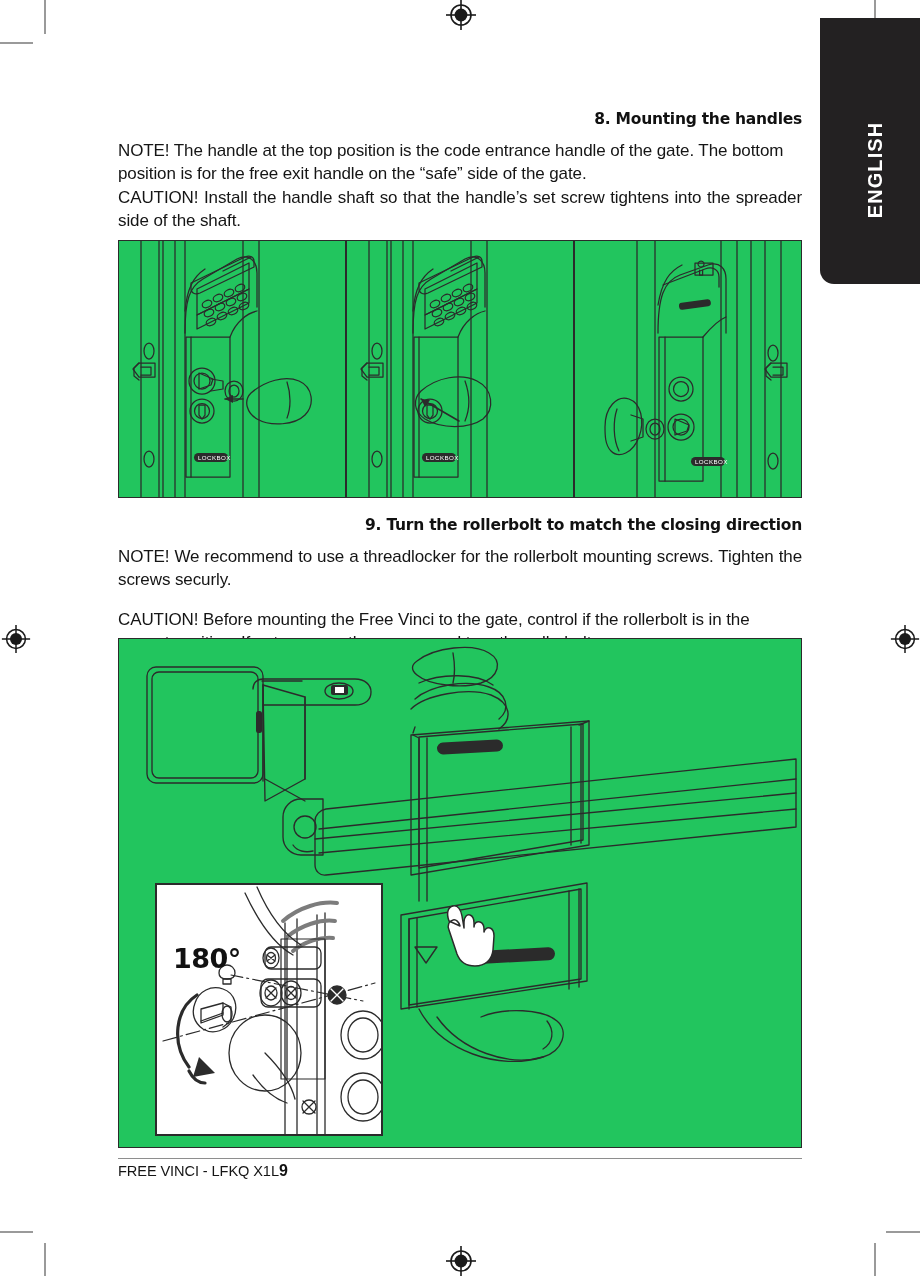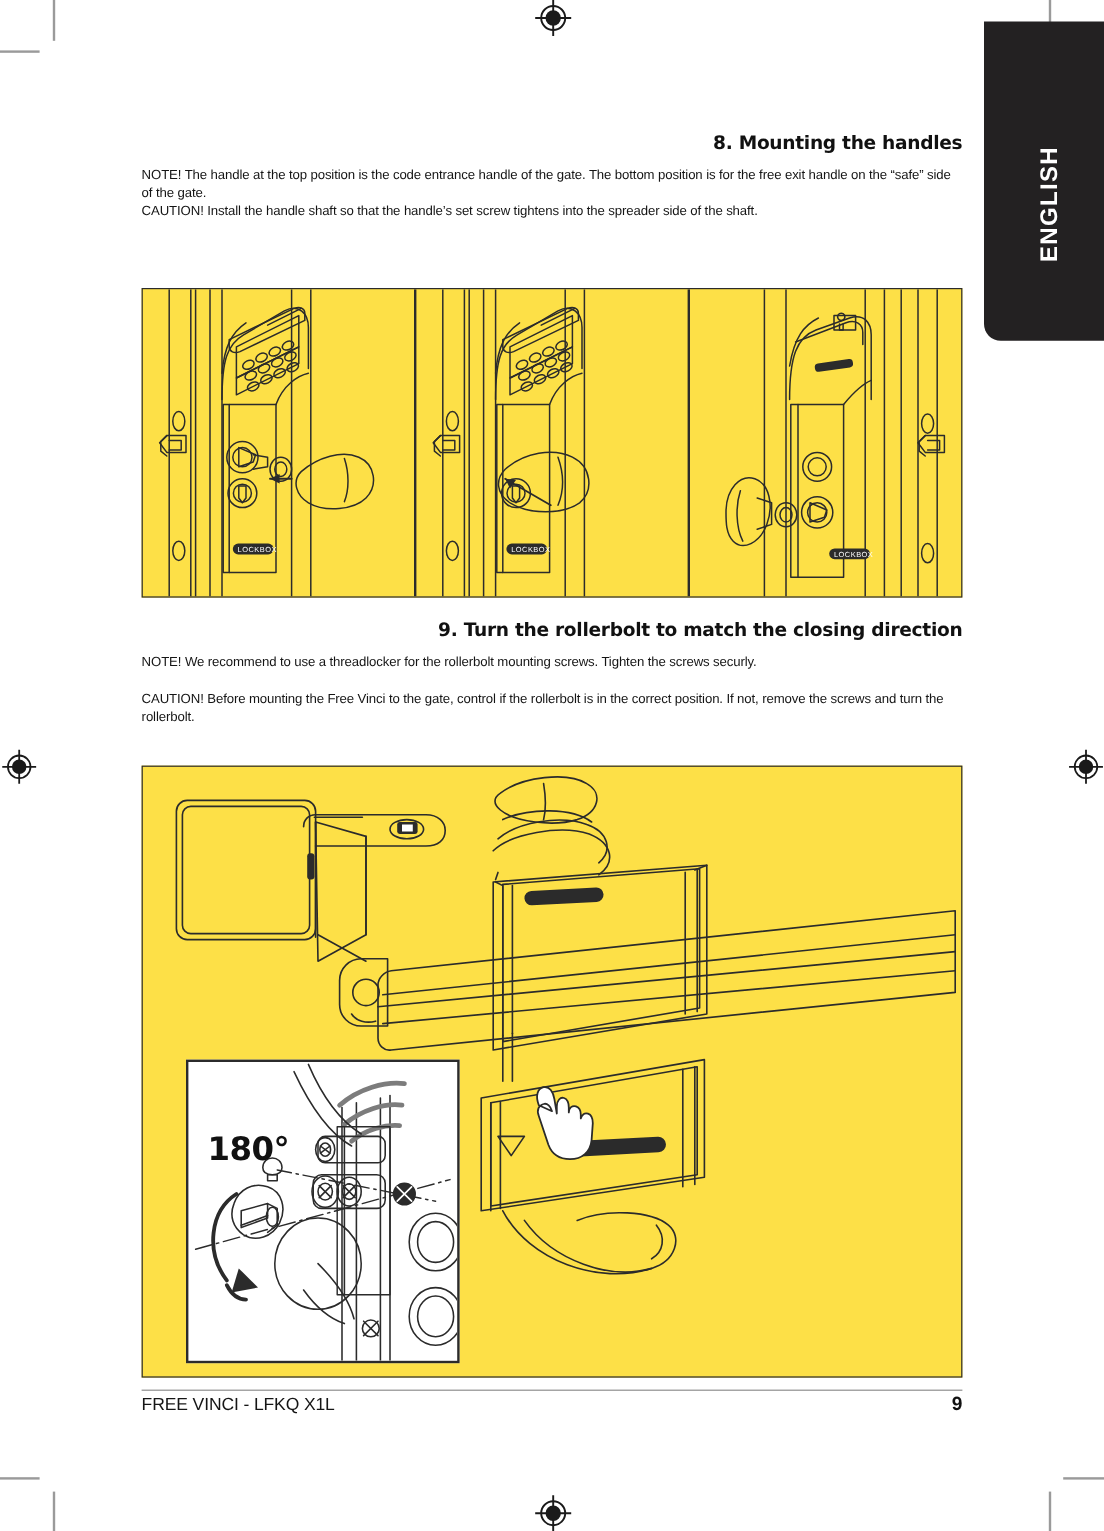--- a/index.html
+++ b/index.html
@@ -56,33 +56,33 @@
   h2.section-heading {
     font-family: "DejaVu Sans", sans-serif;
     font-size: 15.5px;
     font-weight: bold;
     letter-spacing: -0.25px;
     margin: 0 0 11px 0;
     color: #111;
     text-align: right;
   }
   p.body-text {
-    font-size: 11px;
+    font-size: 17px;
     line-height: 1.38;
     margin: 0;
     color: #151515;
     letter-spacing: -0.1px;
   }
   p.body-text.justified { text-align: justify; }
 
   
   .figure-box {
     position: absolute;
     border: 1.6px solid #2b2b2b;
-    background: #fde047;
+    background: #22c55e;
     overflow: hidden;
   }
   #figure-handles {
     left: 118px; top: 240px;
     width: 684px; height: 258px;
   }
   #figure-rollerbolt {
     left: 118px; top: 638px;
     width: 684px; height: 510px;
   }
@@ -120,21 +120,20 @@
     left: 118px; top: 1158px;
     width: 684px; height: 1.4px;
     background: #8e8e8e;
   }
   #footer {
     position: absolute;
     left: 118px; top: 1162px;
     width: 684px;
     display: flex;
     align-items: baseline;
-    justify-content: space-between;
   }
   #footer .doc-ref {
     font-size: 14.6px;
     letter-spacing: -0.1px;
     color: #151515;
   }
   #footer .page-number {
     font-size: 16px;
     font-weight: bold;
     color: #111;

